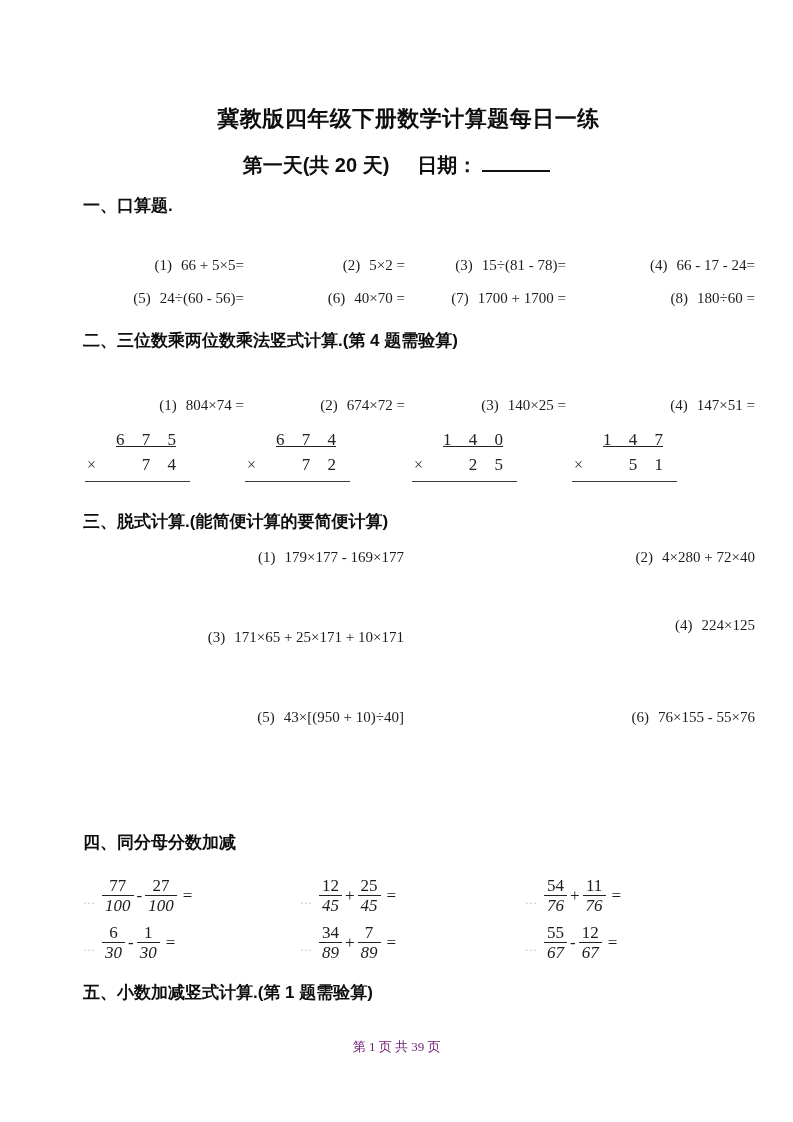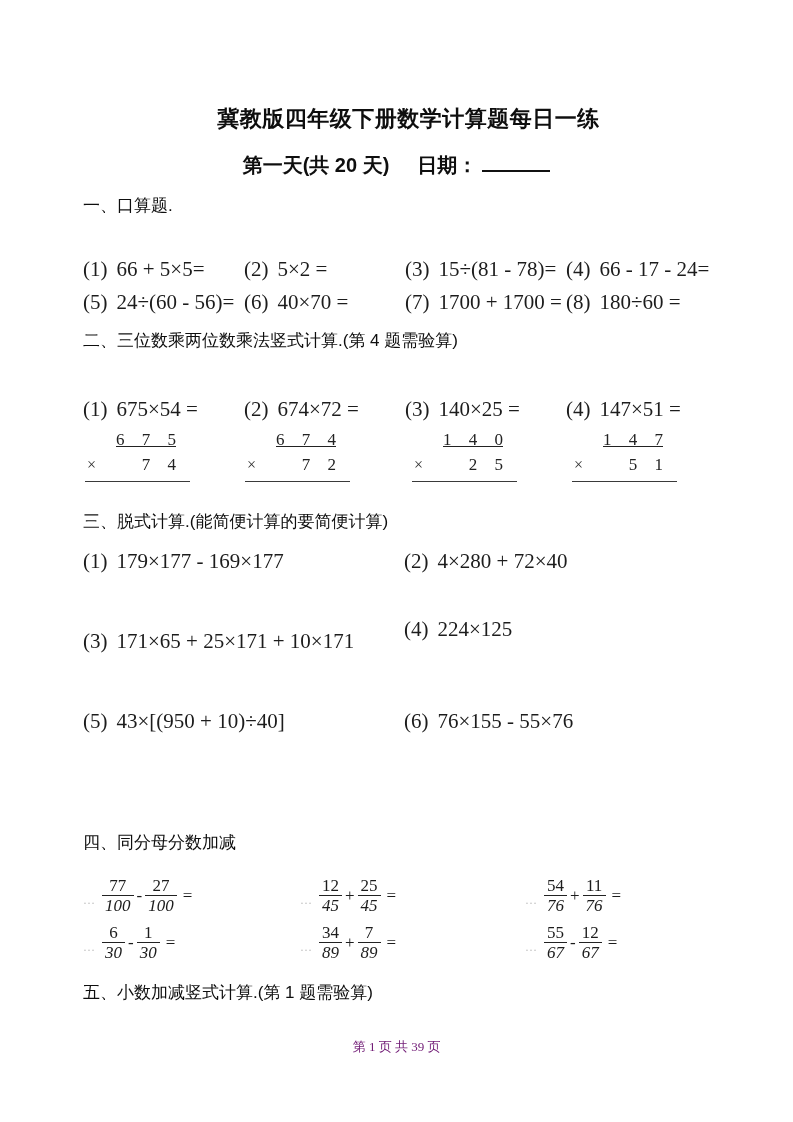--- a/index.html
+++ b/index.html
@@ -17,33 +17,33 @@
     font-family:"Liberation Sans", sans-serif; font-weight:bold;
     font-size:20px; color:#0e0e0e;
   }
   .subtitle .spacer { display:inline-block; width:28px; }
   .date-blank {
     display:inline-block; width:68px; height:14px;
     border-bottom:2.5px solid #111; margin-left:5px;
   }
   .sec-heading {
     position:absolute; left:83px;
-    font-family:"Liberation Sans", sans-serif; font-weight:normal;
+    font-family:"Liberation Sans", sans-serif; font-weight:bold;
     font-size:17px; color:#0e0e0e; white-space:nowrap;
   }
   .h1 { top:194px; } .h2 { top:329px; } .h3 { top:510px; }
   .h4 { top:831px; } .h5 { top:981px; }
 
   .grid4 {
     position:absolute; left:83px; width:672px; display:grid;
     grid-template-columns:161px 161px 161px 1fr;
   }
   .oral  { top:257px; grid-auto-rows:32.5px; }
   .s2probs { top:397px; }
-  .prob { font-size:21px; white-space:nowrap; }
+  .prob { font-size:15px; white-space:nowrap;text-align:right; }
   .pnum { margin-right:9px; }
 
   .vmrow {
     position:absolute; left:83px; top:427px; width:672px; display:grid;
     grid-template-columns:162px 167px 160px 1fr;
   }
   .vmult { width:105px; font-size:17px; color:#222; }
   .vmult.first { margin-left:2px; }
   .vm-top { text-align:right; padding-right:14px; word-spacing:13px; line-height:25px;text-decoration:underline; }
   .vm-bot {
@@ -92,21 +92,21 @@
     <div class="prob"><span class="pnum">(3)</span><span>15÷(81 - 78)=</span></div>
     <div class="prob"><span class="pnum">(4)</span><span>66 - 17 - 24=</span></div>
     <div class="prob"><span class="pnum">(5)</span><span>24÷(60 - 56)=</span></div>
     <div class="prob"><span class="pnum">(6)</span><span>40×70 =</span></div>
     <div class="prob"><span class="pnum">(7)</span><span>1700 + 1700 =</span></div>
     <div class="prob"><span class="pnum">(8)</span><span>180÷60 =</span></div>
   </div>
 
   <div class="sec-heading h2">二、三位数乘两位数乘法竖式计算.(第 4 题需验算)</div>
   <div class="grid4 s2probs">
-    <div class="prob"><span class="pnum">(1)</span><span>675×54 =</span></div>
+    <div class="prob"><span class="pnum">(1)</span><span>804×74 =</span></div>
     <div class="prob"><span class="pnum">(2)</span><span>674×72 =</span></div>
     <div class="prob"><span class="pnum">(3)</span><span>140×25 =</span></div>
     <div class="prob"><span class="pnum">(4)</span><span>147×51 =</span></div>
   </div>
   <div class="vmrow">
     <div class="vmult first">
       <div class="vm-top">6 7 5</div>
       <div class="vm-bot">
           <span class="vm-times">×</span>
           <span>7 4</span>

